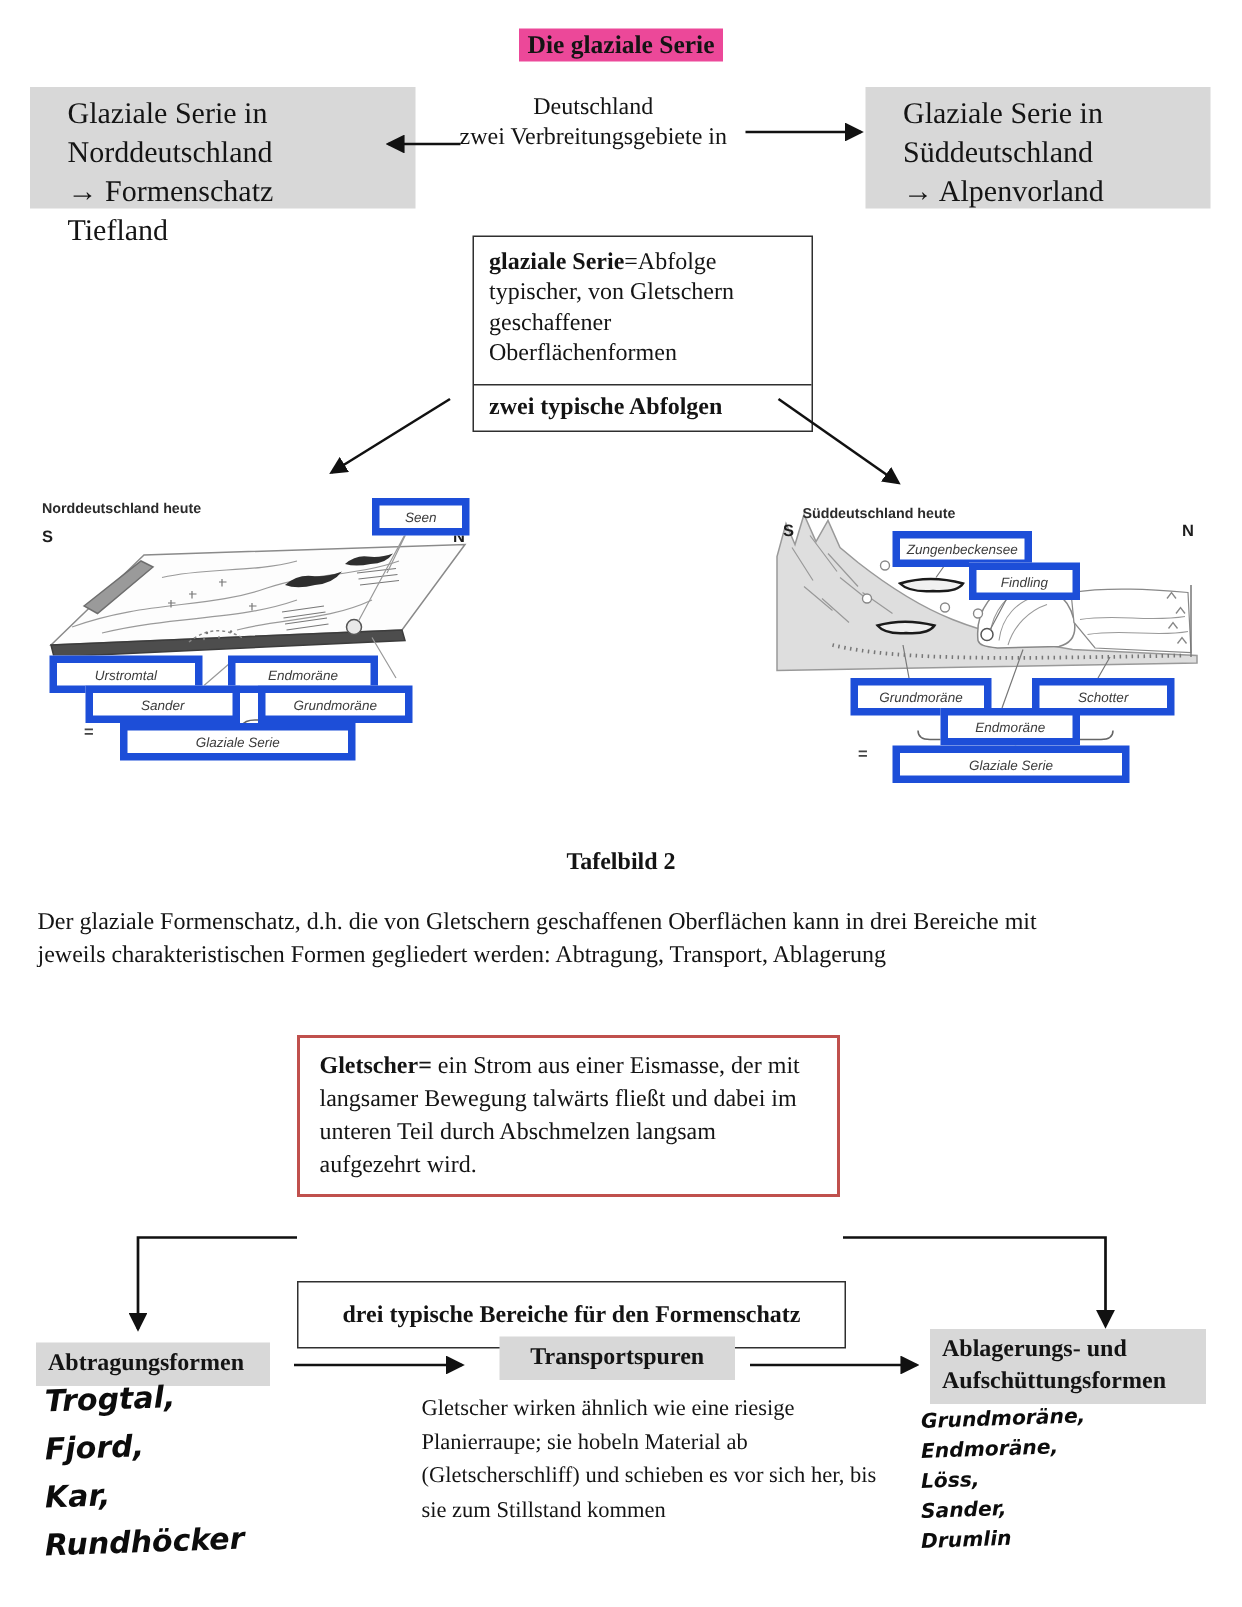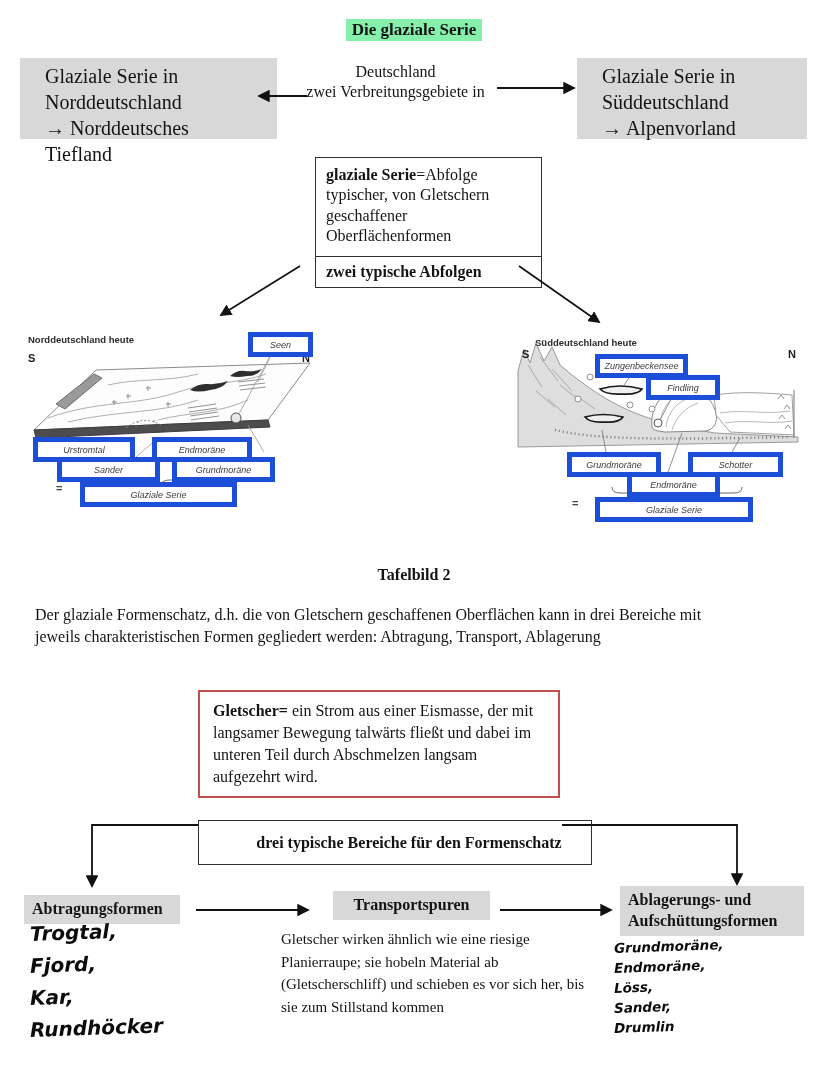--- a/index.html
+++ b/index.html
@@ -13,25 +13,25 @@
   .defbox{position:absolute;left:295px;top:157px;width:225px;border:1px solid #2f2f2f;background:#fff;z-index:2;margin-left:20px;}
   .defbox .deftop{padding:7px 10px 9px 10px;font-size:16px;line-height:1.28;}
   .defbox .defbottom{border-top:1px solid #2f2f2f;padding:6px 10px;font-size:16px;font-weight:bold;}
   .figure{position:absolute;z-index:2;}
   .dcap{position:absolute;font:600 9.5px "Liberation Sans",sans-serif;color:#2b2b2b;white-space:nowrap;}
   .dsn{position:absolute;font:bold 11px "Liberation Sans",sans-serif;color:#1d1d1d;}
   .dlabel{position:absolute;background:#fff;border:5px solid #1d4ed8;display:flex;align-items:center;justify-content:center;
           font:italic 9px "Liberation Sans",sans-serif;color:#3c3c3c;white-space:nowrap;z-index:4;}
   .deq{position:absolute;font:bold 11px "Liberation Sans",sans-serif;color:#444;z-index:4;}
   .heading2{position:absolute;left:0;width:828px;text-align:center;font-weight:bold;font-size:16px;z-index:2;}
-  .intro{position:absolute;left:35px;top:604px;width:706px;font-size:16px;line-height:1.38;margin:0;z-index:2;}
+  .intro{position:absolute;left:25px;top:604px;width:706px;font-size:16px;line-height:1.38;margin:0;z-index:2;}
   .redbox{position:absolute;left:198px;top:690px;width:332px;border:2px solid #c0504d;background:#fff;
           padding:8px 13px;font-size:16px;line-height:1.38;z-index:2;}
-  .branchbox{position:absolute;left:198px;top:820px;width:364px;height:43px;border:1px solid #2f2f2f;background:#fff;
-             display:flex;align-items:center;justify-content:center;font-weight:bold;font-size:16px;z-index:2;padding-left:28px;}
+  .branchbox{position:absolute;left:198px;top:854px;width:364px;height:43px;border:1px solid #2f2f2f;background:#fff;
+             display:flex;align-items:center;justify-content:center;font-weight:bold;font-size:16px;z-index:2;}
   .colheader{position:absolute;background:#d8d8d8;font-weight:bold;font-size:16px;line-height:1.3;padding:4px 8px;z-index:2;}
   .hand{position:absolute;font-family:"DejaVu Sans",sans-serif;font-style:italic;color:#0c0c0c;z-index:2;}
   .hand div{transform:rotate(-2deg);transform-origin:left center;}
   .hand-left{left:30px;top:922px;font-size:20px;font-weight:bold;}
   .hand-left div{margin-bottom:8px;}
   .hand-right{left:614px;top:940px;font-size:13.5px;font-weight:bold;}
   .hand-right div{margin-bottom:4px;}
   .midtext{position:absolute;left:281px;top:928px;width:312px;font-size:15px;line-height:1.5;margin:0;z-index:2;}
   .sk{position:absolute;left:0;top:0;}
 </style>
@@ -50,27 +50,27 @@
     <line x1="497" y1="88" x2="574" y2="88" stroke="#111" stroke-width="1.8" marker-end="url(#ah)"></line>
     <line x1="300" y1="266" x2="221" y2="315" stroke="#111" stroke-width="1.7" marker-end="url(#ah)"></line>
     <line x1="519" y1="266" x2="599" y2="322" stroke="#111" stroke-width="1.7" marker-end="url(#ah)"></line>
     <polyline points="198,825 92,825 92,886" fill="none" stroke="#111" stroke-width="1.8" marker-end="url(#ah)"></polyline>
     <polyline points="562,825 737,825 737,884" fill="none" stroke="#111" stroke-width="1.8" marker-end="url(#ah)"></polyline>
     <line x1="196" y1="910" x2="308" y2="910" stroke="#111" stroke-width="1.8" marker-end="url(#ah)"></line>
     <line x1="500" y1="910" x2="611" y2="910" stroke="#111" stroke-width="1.8" marker-end="url(#ah)"></line>
   </svg>
 
   <div class="title-wrap">
-    <span class="title" style="background:#86efac;">Die glaziale Serie</span>
+    <span class="title" style="background:#ec4899;">Die glaziale Serie</span>
   </div>
 
   <div class="graybox" style="left:20px;top:58px;width:207px;height:71px;">
     <div>Glaziale Serie in</div>
     <div>Norddeutschland</div>
-    <div>→ Norddeutsches Tiefland</div>
+    <div>→ Formenschatz Tiefland</div>
   </div>
 
   <div class="centertext" style="left:283px;top:62px;width:225px;">
     <div>Deutschland</div>
     <div>zwei Verbreitungsgebiete in</div>
   </div>
 
   <div class="graybox" style="left:577px;top:58px;width:180px;height:71px;">
     <div>Glaziale Serie in</div>
     <div>Süddeutschland</div>

